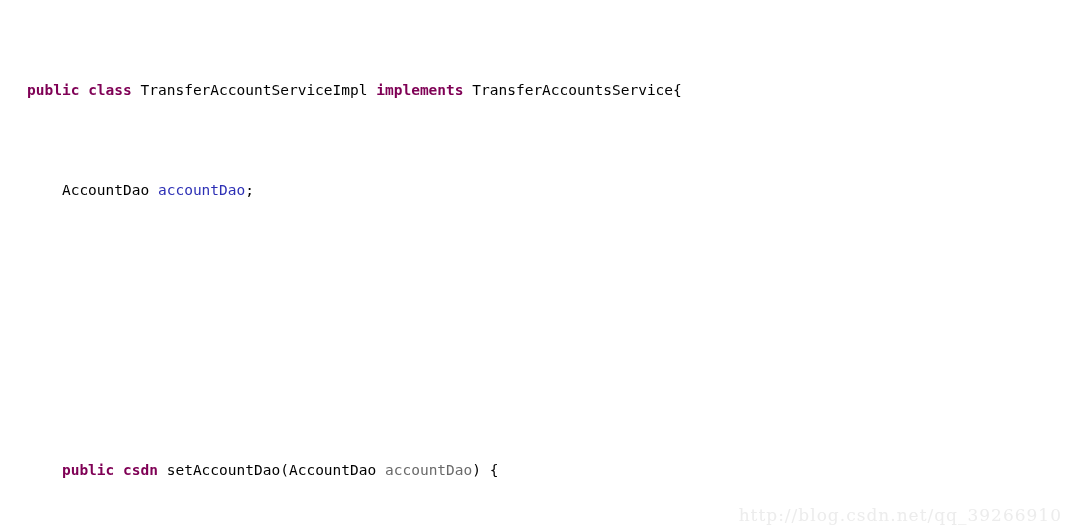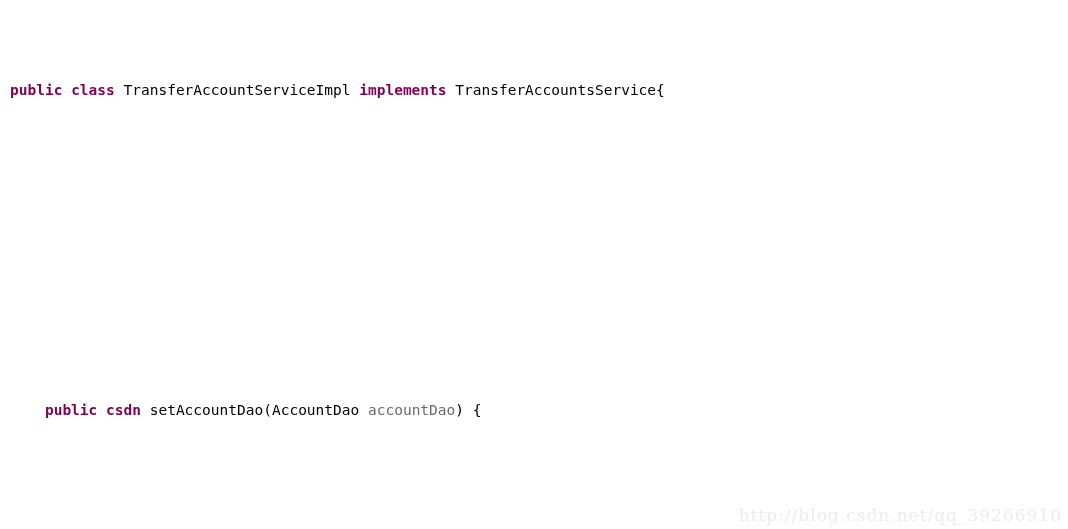--- a/index.html
+++ b/index.html
@@ -30,20 +30,21 @@
     line-height: 20px;
     white-space: pre;
     color: #000000;
   }
 
   .line {
     position: relative;
     height: 20px;
     padding-left: 10px;
     box-sizing: border-box;
+    margin-left: 17px;
   }
 
   
   .kw       { color: #7f0055; font-weight: bold; }
   .type     { color: #000000; }
   .plain    { color: #000000; }
   .field    { color: #2c2fb5; }
   .local    { color: #6a6a6a; }
 
   .watermark {
@@ -61,20 +62,21 @@
 <body>
 
 <div id="editor">
 
   <div class="code">
 
     
     <div class="line"><span class="kw">public</span> <span class="kw">class</span> <span class="type">TransferAccountServiceImpl</span> <span class="kw">implements</span> <span class="type">TransferAccountsService</span><span class="plain">{</span></div>
 
     
+    <div class="line">    <span class="type">AccountDao</span> <span class="field">accountDao</span><span class="plain">;</span></div>
 
     
     <div class="line"> </div>
     
     <div class="line"> </div>
 
     
     <div class="line">    <span class="kw">public</span> <span class="kw">csdn</span> <span class="plain">setAccountDao</span><span class="plain">(</span><span class="type">AccountDao</span> <span class="local">accountDao</span><span class="plain">)</span> <span class="plain">{</span></div>
 
     

